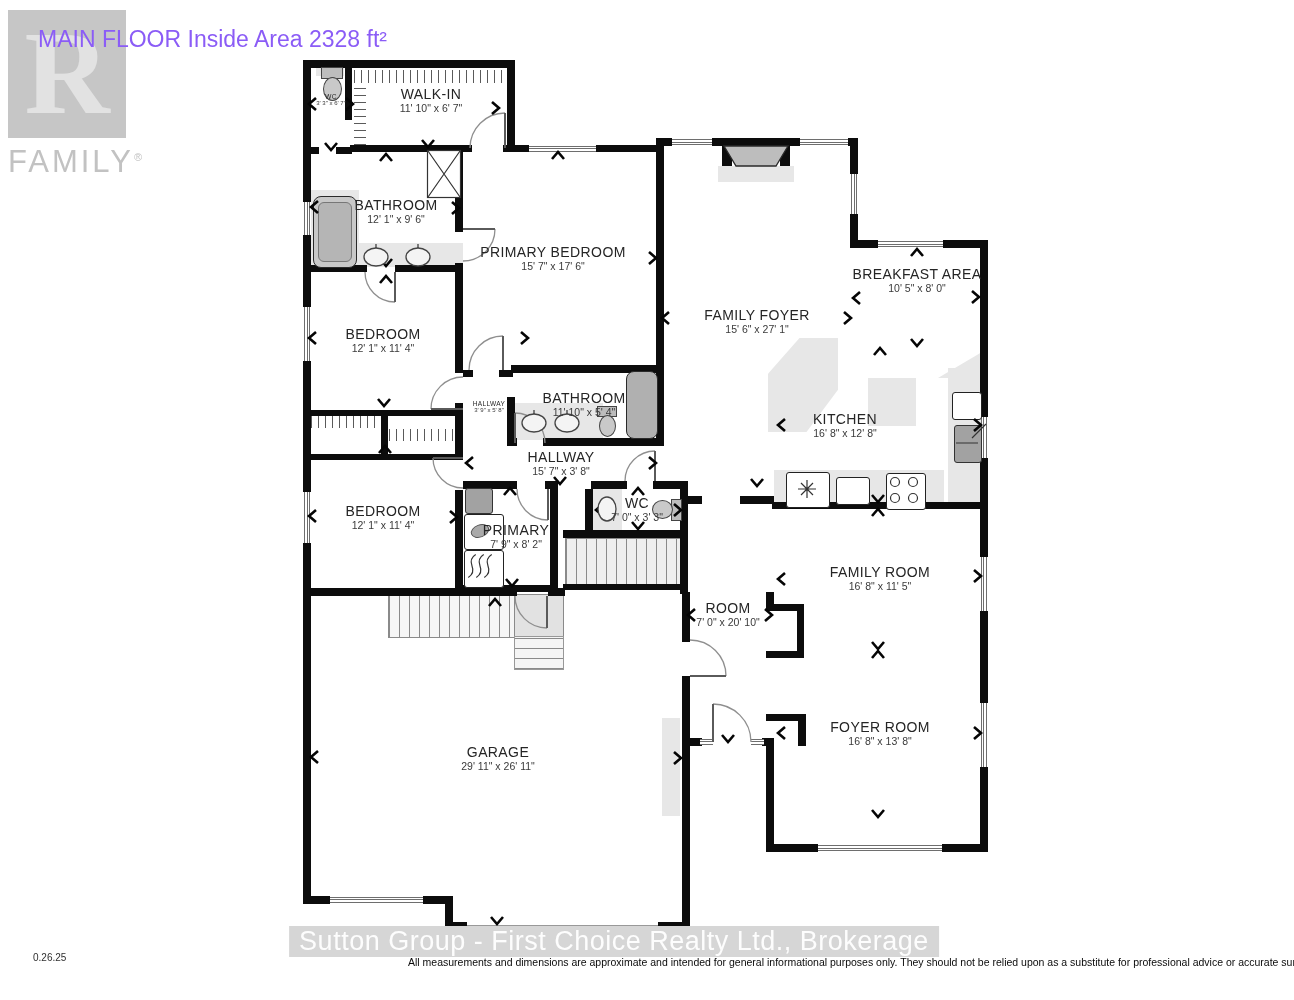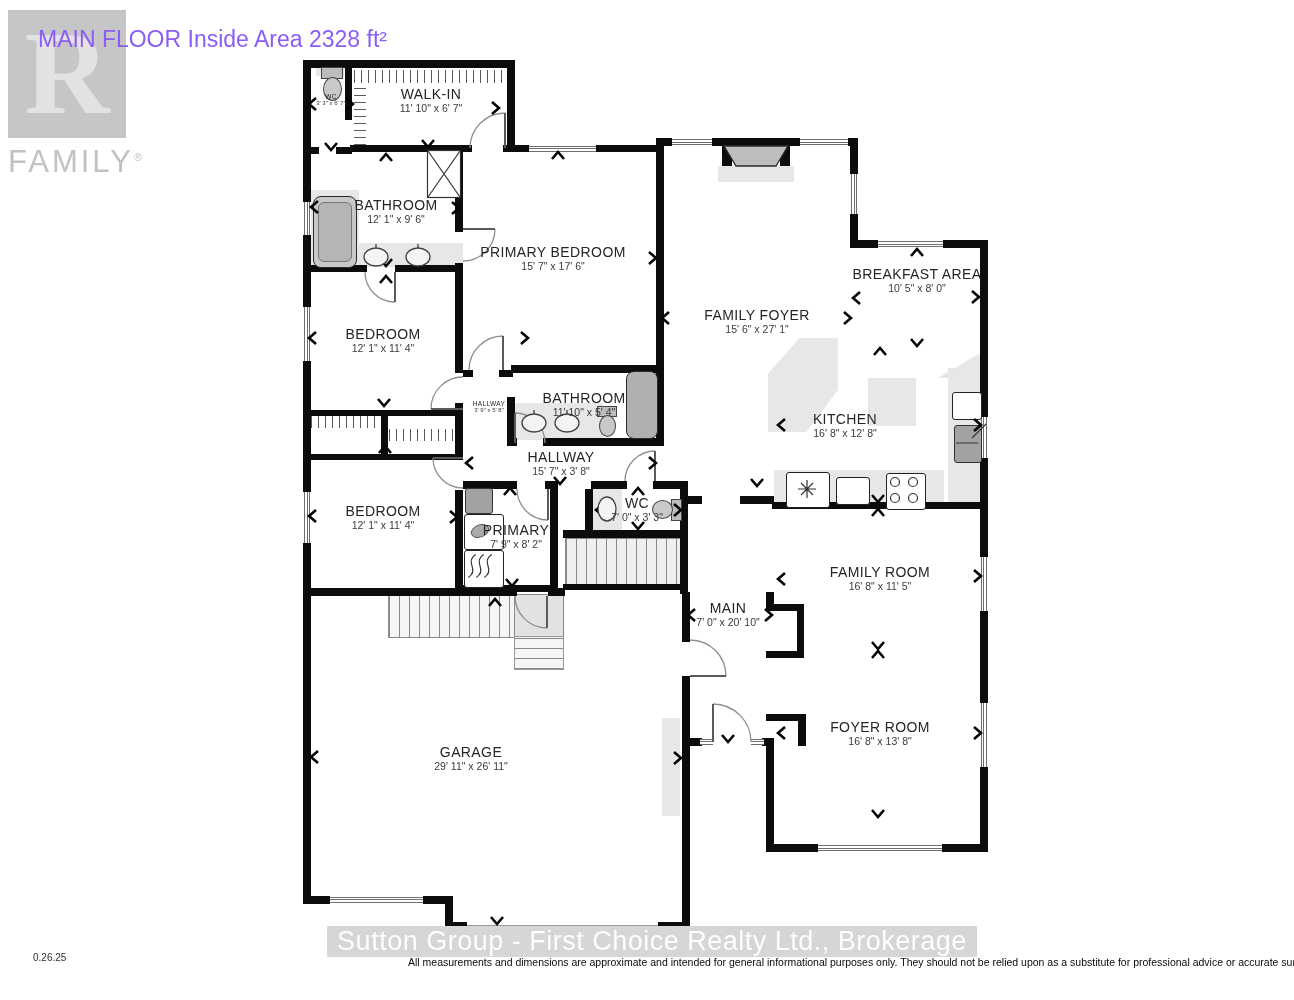--- a/index.html
+++ b/index.html
@@ -36,21 +36,21 @@
   #overlay .arrow{fill:none;stroke:#050505;stroke-width:2.6;}
   #overlay .fix{fill:#f4f4f4;stroke:#444;stroke-width:1.3;}
   #overlay .ln{fill:none;stroke:#333;stroke-width:1.2;}
   
   .rlabel{position:absolute;z-index:9;transform:translate(-50%,-50%);text-align:center;white-space:nowrap;color:#252525;}
   .rname{font-size:14px;letter-spacing:.4px;}
   .rdims{font-size:10.5px;color:#3a3a3a;}
   .sm .rname{font-size:6.5px;}
   .sm .rdims{font-size:6px;}
   
-  #brokerage{position:absolute;left:652px;top:926px;transform:translateX(-50%);z-index:10;
+  #brokerage{position:absolute;left:614px;top:926px;transform:translateX(-50%);z-index:10;
     font-size:27px;color:#fdfdfd;background:#d6d6d6;padding:0 10px;white-space:nowrap;letter-spacing:.5px;}
   #disclaimer{position:absolute;left:408px;top:956px;width:860px;text-align:center;z-index:11;
     font-size:10.5px;color:#0a0a0a;white-space:nowrap;}
   #date{position:absolute;left:33px;top:952px;font-size:10px;color:#2f2f2f;z-index:11;}
 </style>
 </head>
 <body>
 
 <div id="canvas">
 
@@ -354,28 +354,28 @@
     </div>
   <div class="rlabel" style="left:637px;top:509px">
     <div class="rname">WC</div>
     <div class="rdims">7' 0" x 3' 3"</div>
     </div>
   <div class="rlabel" style="left:880px;top:578px">
     <div class="rname">FAMILY ROOM</div>
     <div class="rdims">16' 8" x 11' 5"</div>
     </div>
   <div class="rlabel" style="left:728px;top:614px">
-    <div class="rname">MAIN</div>
+    <div class="rname">ROOM</div>
     <div class="rdims">7' 0" x 20' 10"</div>
     </div>
   <div class="rlabel" style="left:880px;top:733px">
     <div class="rname">FOYER ROOM</div>
     <div class="rdims">16' 8" x 13' 8"</div>
     </div>
-  <div class="rlabel" style="left:471px;top:758px">
+  <div class="rlabel" style="left:498px;top:758px">
     <div class="rname">GARAGE</div>
     <div class="rdims">29' 11" x 26' 11"</div>
     </div>
 
   <div id="date">0.26.25</div>
   <div id="brokerage">Sutton Group - First Choice Realty Ltd., Brokerage</div>
   <div id="disclaimer">All measurements and dimensions are approximate and intended for general informational purposes only. They should not be relied upon as a substitute for professional advice or accurate surveying.</div>
 </div>
 
 </body></html>

